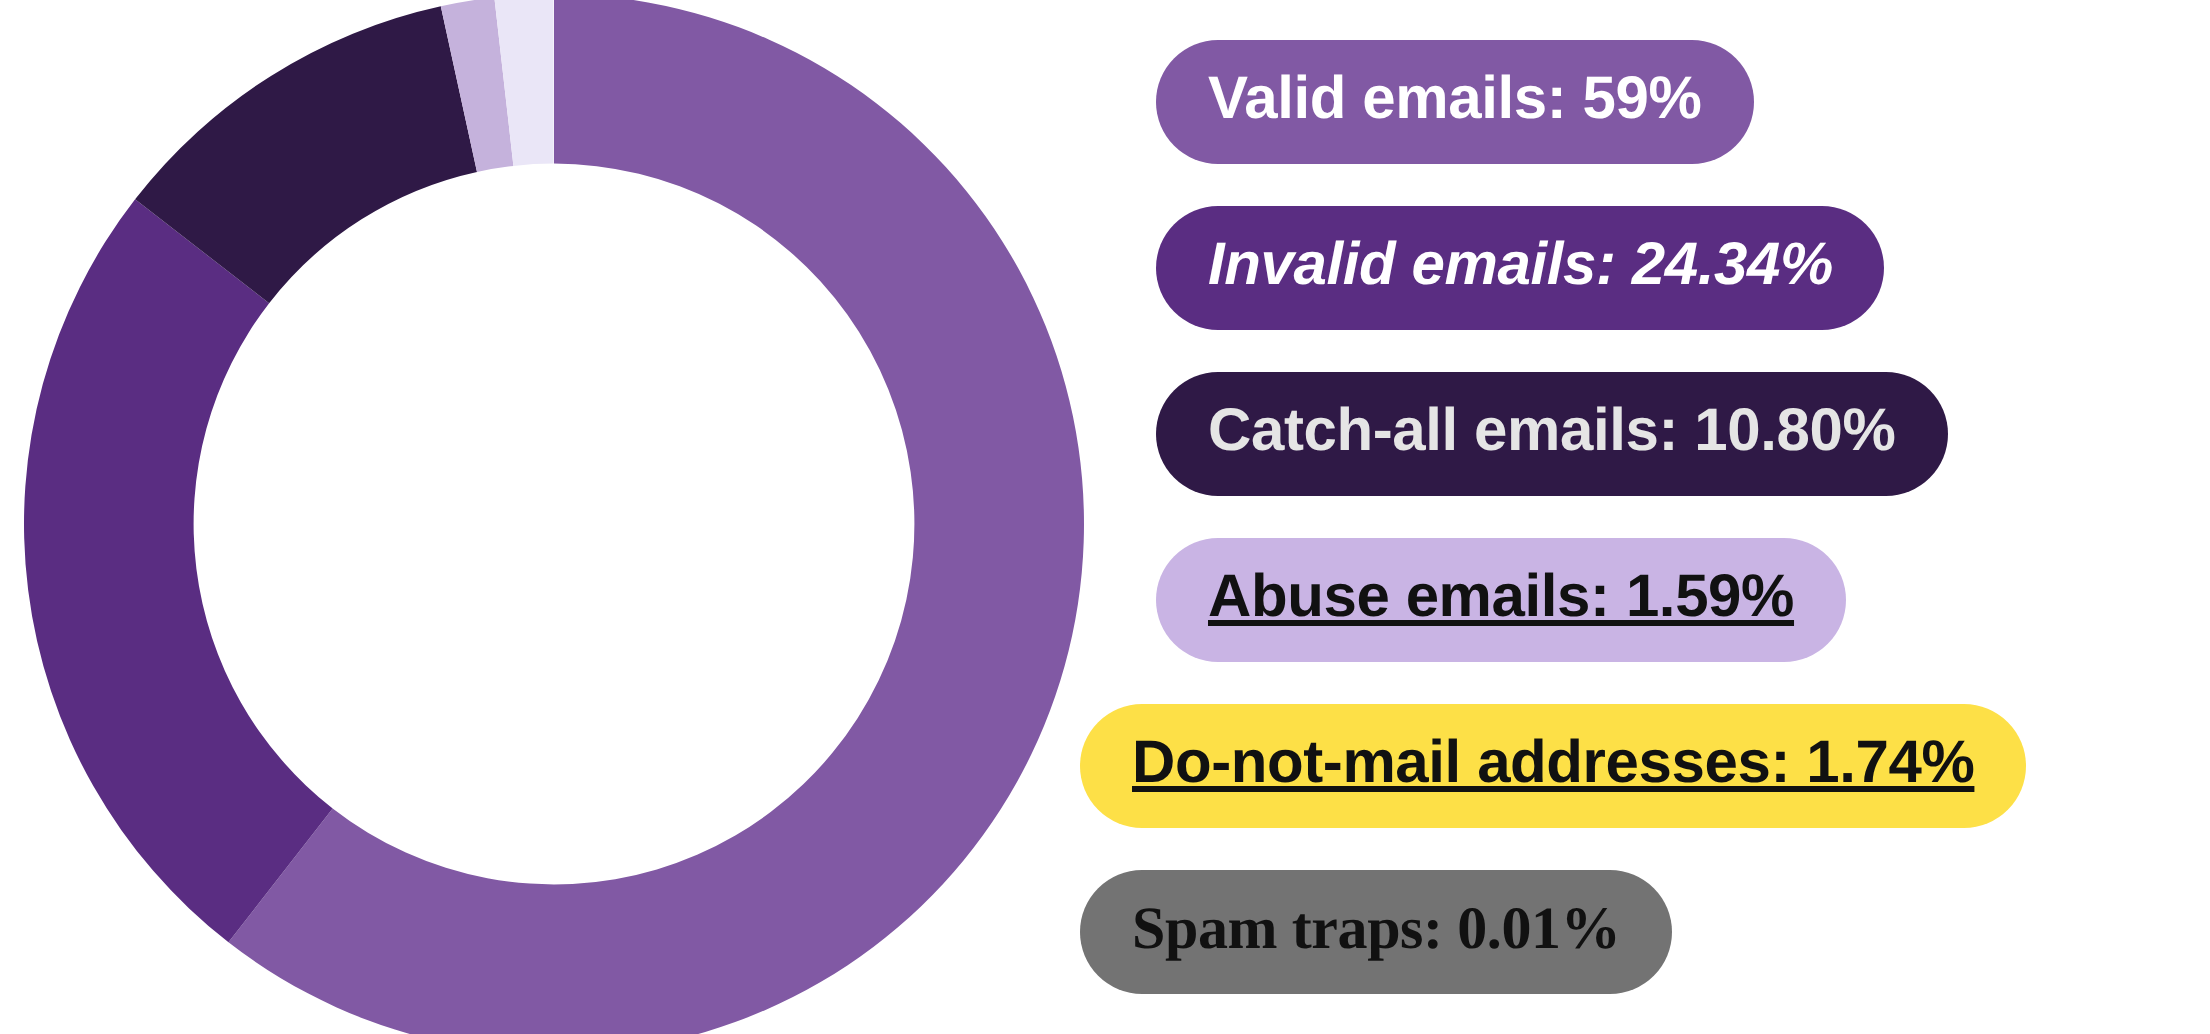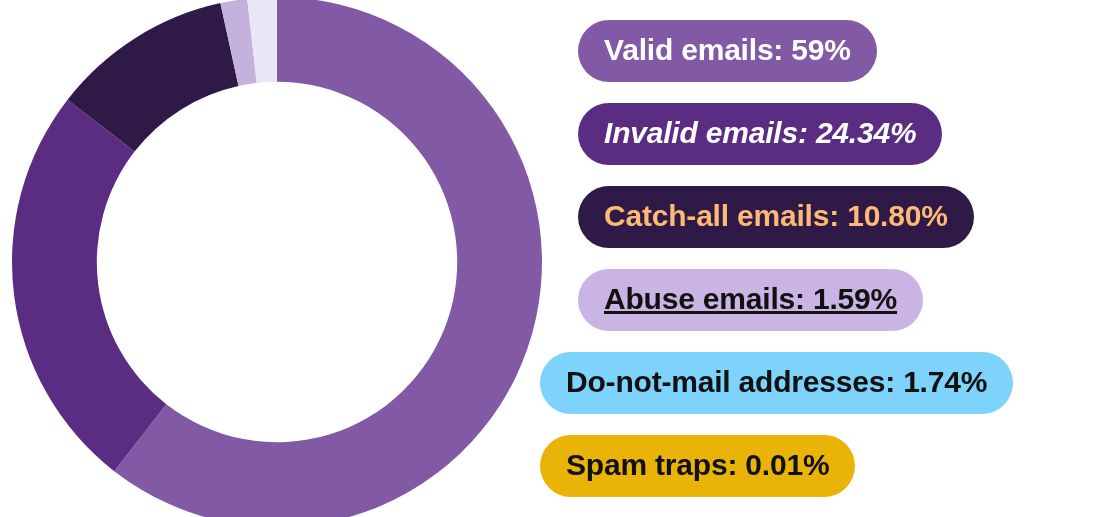--- a/index.html
+++ b/index.html
@@ -61,24 +61,24 @@
     font-weight: bold;
     line-height: 1.12;
     letter-spacing: -0.2px;
     white-space: nowrap;
     box-sizing: border-box;
     min-height: 62px;
   }
   .pill-label { display: inline-block; }
   .pill--valid      { background: #8159A4; color: #FFFFFF; }
   .pill--invalid    { background: #5A2D82; color: #FFFFFF; font-style: italic; }
-  .pill--catchall   { background: #2F1946; color: #fdba74; }
+  .pill--catchall   { background: #2F1946; color: #e5e5e5; }
   .pill--abuse      { background: #C9B4E4; color: #111111; }
-  .pill--donotmail  { background: #7dd3fc; color: #111111; }
-  .pill--spamtraps  { background: #eab308; color: #111111; }
+  .pill--donotmail  { background: #fde047; color: #111111; text-decoration: underline; }
+  .pill--spamtraps  { background: #737373; color: #111111; font-family: Liberation Serif, serif; }
   
   .pill--donotmail { margin-left: -38px; }
   .pill--spamtraps { margin-left: -38px; }
   .pill--abuse     { margin-left: 0px; text-decoration: underline; }
 </style>
 </head>
 <body>
 
 <div class="figure">
 

